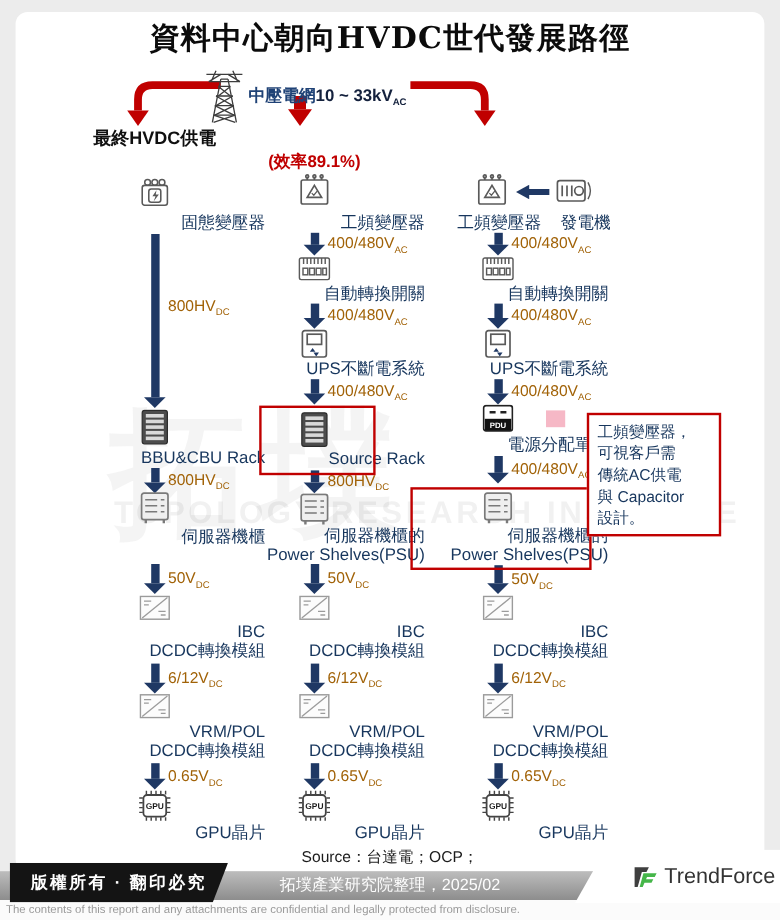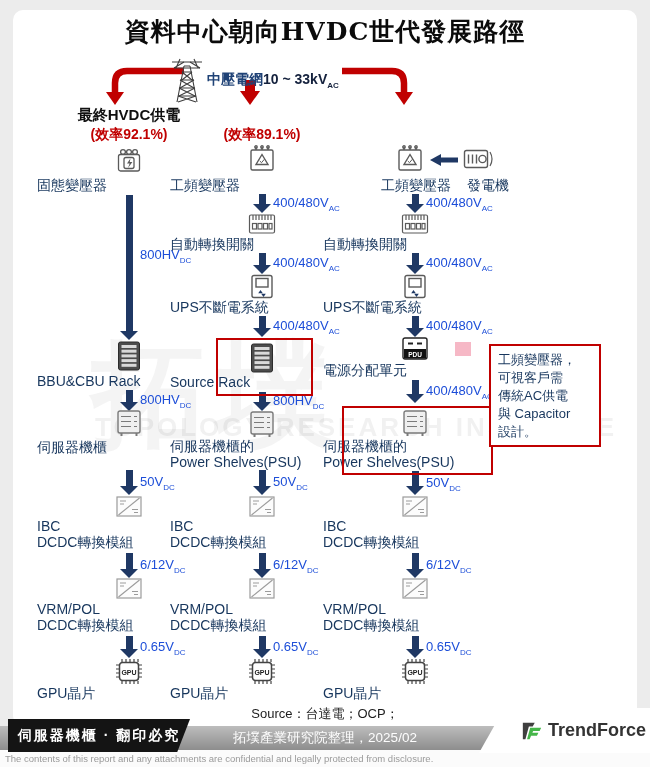--- a/index.html
+++ b/index.html
@@ -5,23 +5,23 @@
   html,body{margin:0;padding:0}
   body{width:650px;height:767px;position:relative;overflow:hidden;background:#ececec;
        font-family:"Liberation Sans","DejaVu Sans",sans-serif;}
   .abs{position:absolute}
   .panel{position:absolute;left:13px;top:10px;width:624px;height:716px;background:#fff;border-radius:10px}
   .title{position:absolute;left:13px;top:15px;width:624px;text-align:center;
          font-family:"DejaVu Serif","Liberation Serif",serif;font-size:25px;font-weight:bold;
          color:#0b0b0b;letter-spacing:1px;z-index:3}
   .coltitle{font-size:15px;font-weight:bold;color:#101010;text-align:center;white-space:nowrap}
   .eff{font-size:14px;font-weight:bold;color:#C00000;text-align:center}
-  .node-label{font-size:14px;color:#17365D;text-align:left;line-height:16px;white-space:nowrap}
+  .node-label{font-size:14px;color:#17365D;text-align:right;line-height:16px;white-space:nowrap}
   .iconrow{text-align:center}
-  .vlabel{font-size:13px;color:#1d4ed8;white-space:nowrap}
+  .vlabel{font-size:13px;color:#a16207;white-space:nowrap}
   .vlabel sub{font-size:8px}
   .fshaft{width:7px;background:#1F3864;margin:0 auto}
   .fhead{width:0;height:0;border-left:9px solid transparent;border-right:9px solid transparent;
          border-top:9px solid #1F3864;margin:0 auto}
   .red-box{border:2px solid #C00000;position:absolute;z-index:1}
   .ann{position:absolute;left:489px;top:344px;width:97px;border:2px solid #C00000;background:#fff;
        padding:5px 4px 4px 7px;font-size:13px;line-height:18px;color:#17365D;z-index:4}
   .wm-cjk{position:absolute;left:92px;top:318px;font-size:115px;font-weight:bold;color:rgba(60,60,60,.06);
           z-index:1;letter-spacing:10px;font-family:"DejaVu Serif",serif}
   .wm-en{position:absolute;left:95px;top:412px;font-size:26px;font-weight:bold;letter-spacing:3px;
@@ -30,21 +30,21 @@
   .source{position:absolute;left:13px;top:705px;width:624px;text-align:center;font-size:13px;color:#1c1c1c;z-index:5}
   .graybar{position:absolute;left:0;top:726px;width:650px;height:24px;
            background:linear-gradient(#bdbdbd,#8d8d8d);z-index:5}
   .graybar-note{position:absolute;left:150px;top:729px;width:350px;text-align:center;font-size:13.5px;color:#fdfdfd;z-index:6}
   .black-badge{position:absolute;left:8px;top:719px;width:182px;height:33px;background:#141414;
                clip-path:polygon(0 0,100% 0,93% 100%,0 100%);color:#fff;font-weight:bold;font-size:14px;
                letter-spacing:2px;line-height:33px;text-align:center;z-index:7}
   .tf-wrap{position:absolute;left:468px;top:708px;width:182px;height:45px;background:#fff;
            clip-path:polygon(20% 0,100% 0,100% 100%,6% 100%);display:flex;align-items:center;
            justify-content:flex-end;gap:5px;padding-right:4px;box-sizing:border-box;z-index:7}
-  .tf-text{font-size:18px;font-weight:bold;color:#333}
+  .tf-text{font-size:18px;font-weight:normal;color:#333}
   .strip{position:absolute;left:0;top:750px;width:650px;height:17px;background:#fbfbfb;z-index:5}
   .disclaimer{position:absolute;left:5px;top:753px;font-size:9.5px;color:#9a9a9a;z-index:6}
   .pink-sq{position:absolute;left:455px;top:342px;width:16px;height:14px;background:#F6B8C6;z-index:2}
 </style>
 </head>
 <body>
 
 <div class="panel"></div>
 
 <div class="wm-cjk">拓墣</div>
@@ -71,21 +71,20 @@
   <path d="M184 71 H127 Q115 71 115 83 V92" stroke="#C00000" stroke-width="6.5" fill="none"></path>
   <polygon points="106,92 124,92 115,105" fill="#C00000"></polygon>
   <path d="M250 80 V91" stroke="#C00000" stroke-width="10" fill="none"></path>
   <polygon points="240,91 260,91 250,105" fill="#C00000"></polygon>
   <path d="M342 71 H392 Q404 71 404 83 V92" stroke="#C00000" stroke-width="6.5" fill="none"></path>
   <polygon points="395,92 413,92 404,105" fill="#C00000"></polygon>
 </svg>
 
 <div class="col-layer" id="columns">
     <div class="coltitle abs" style="left:25px;top:106px;width:184px">最終HVDC供電</div>
-    <div class="eff abs" style="left:25px;top:126px;width:184px">(效率92.1%)</div>
     <div class="iconrow abs" style="left:25px;top:147px;width:184px"><svg width="26" height="26" viewBox="0 0 26 26">
         <g fill="none" stroke="#5a5a5a" stroke-width="1.3">
           <circle cx="7" cy="5" r="2.4"></circle>
           <circle cx="13" cy="5" r="2.4"></circle>
           <circle cx="19" cy="5" r="2.4"></circle>
           <rect x="2.5" y="7.5" width="21" height="16.5" rx="2" fill="#fff"></rect>
           <rect x="8" y="10.5" width="10" height="11" rx="2"></rect>
         </g>
         <path d="M14.4 11.5l-3.4 5h2.6l-1.6 4.5 4.4-6h-2.6z" fill="#5a5a5a"></path>
       </svg></div>
@@ -440,21 +439,21 @@
   <span style="display:block">工頻變壓器，</span>
   <span style="display:block">可視客戶需</span>
   <span style="display:block">傳統AC供電</span>
   <span style="display:block">與 Capacitor</span>
   <span style="display:block">設計。</span>
 </div>
 
 <div class="source">Source：台達電；OCP；</div>
 <div class="graybar"></div>
 <div class="graybar-note">拓墣產業研究院整理，2025/02</div>
-<div class="black-badge">伺服器機櫃 · 翻印必究</div>
+<div class="black-badge">版權所有 · 翻印必究</div>
 <div class="tf-wrap">
   <span style="display:inline-flex">
     <svg width="22" height="22" viewBox="0 0 24 24">
       <path d="M2 3h13l-2.2 4.2H8.6L4.8 21H2z" fill="#3f3f3f"></path>
       <path d="M10 8.5h12l-1.7 3.4h-7l-.9 2h6.6l-1.6 3.2h-6.4L9.4 21H6.6z" fill="#45B649"></path>
     </svg>
   </span>
   <span class="tf-text">TrendForce</span>
 </div>
 <div class="strip"></div>

